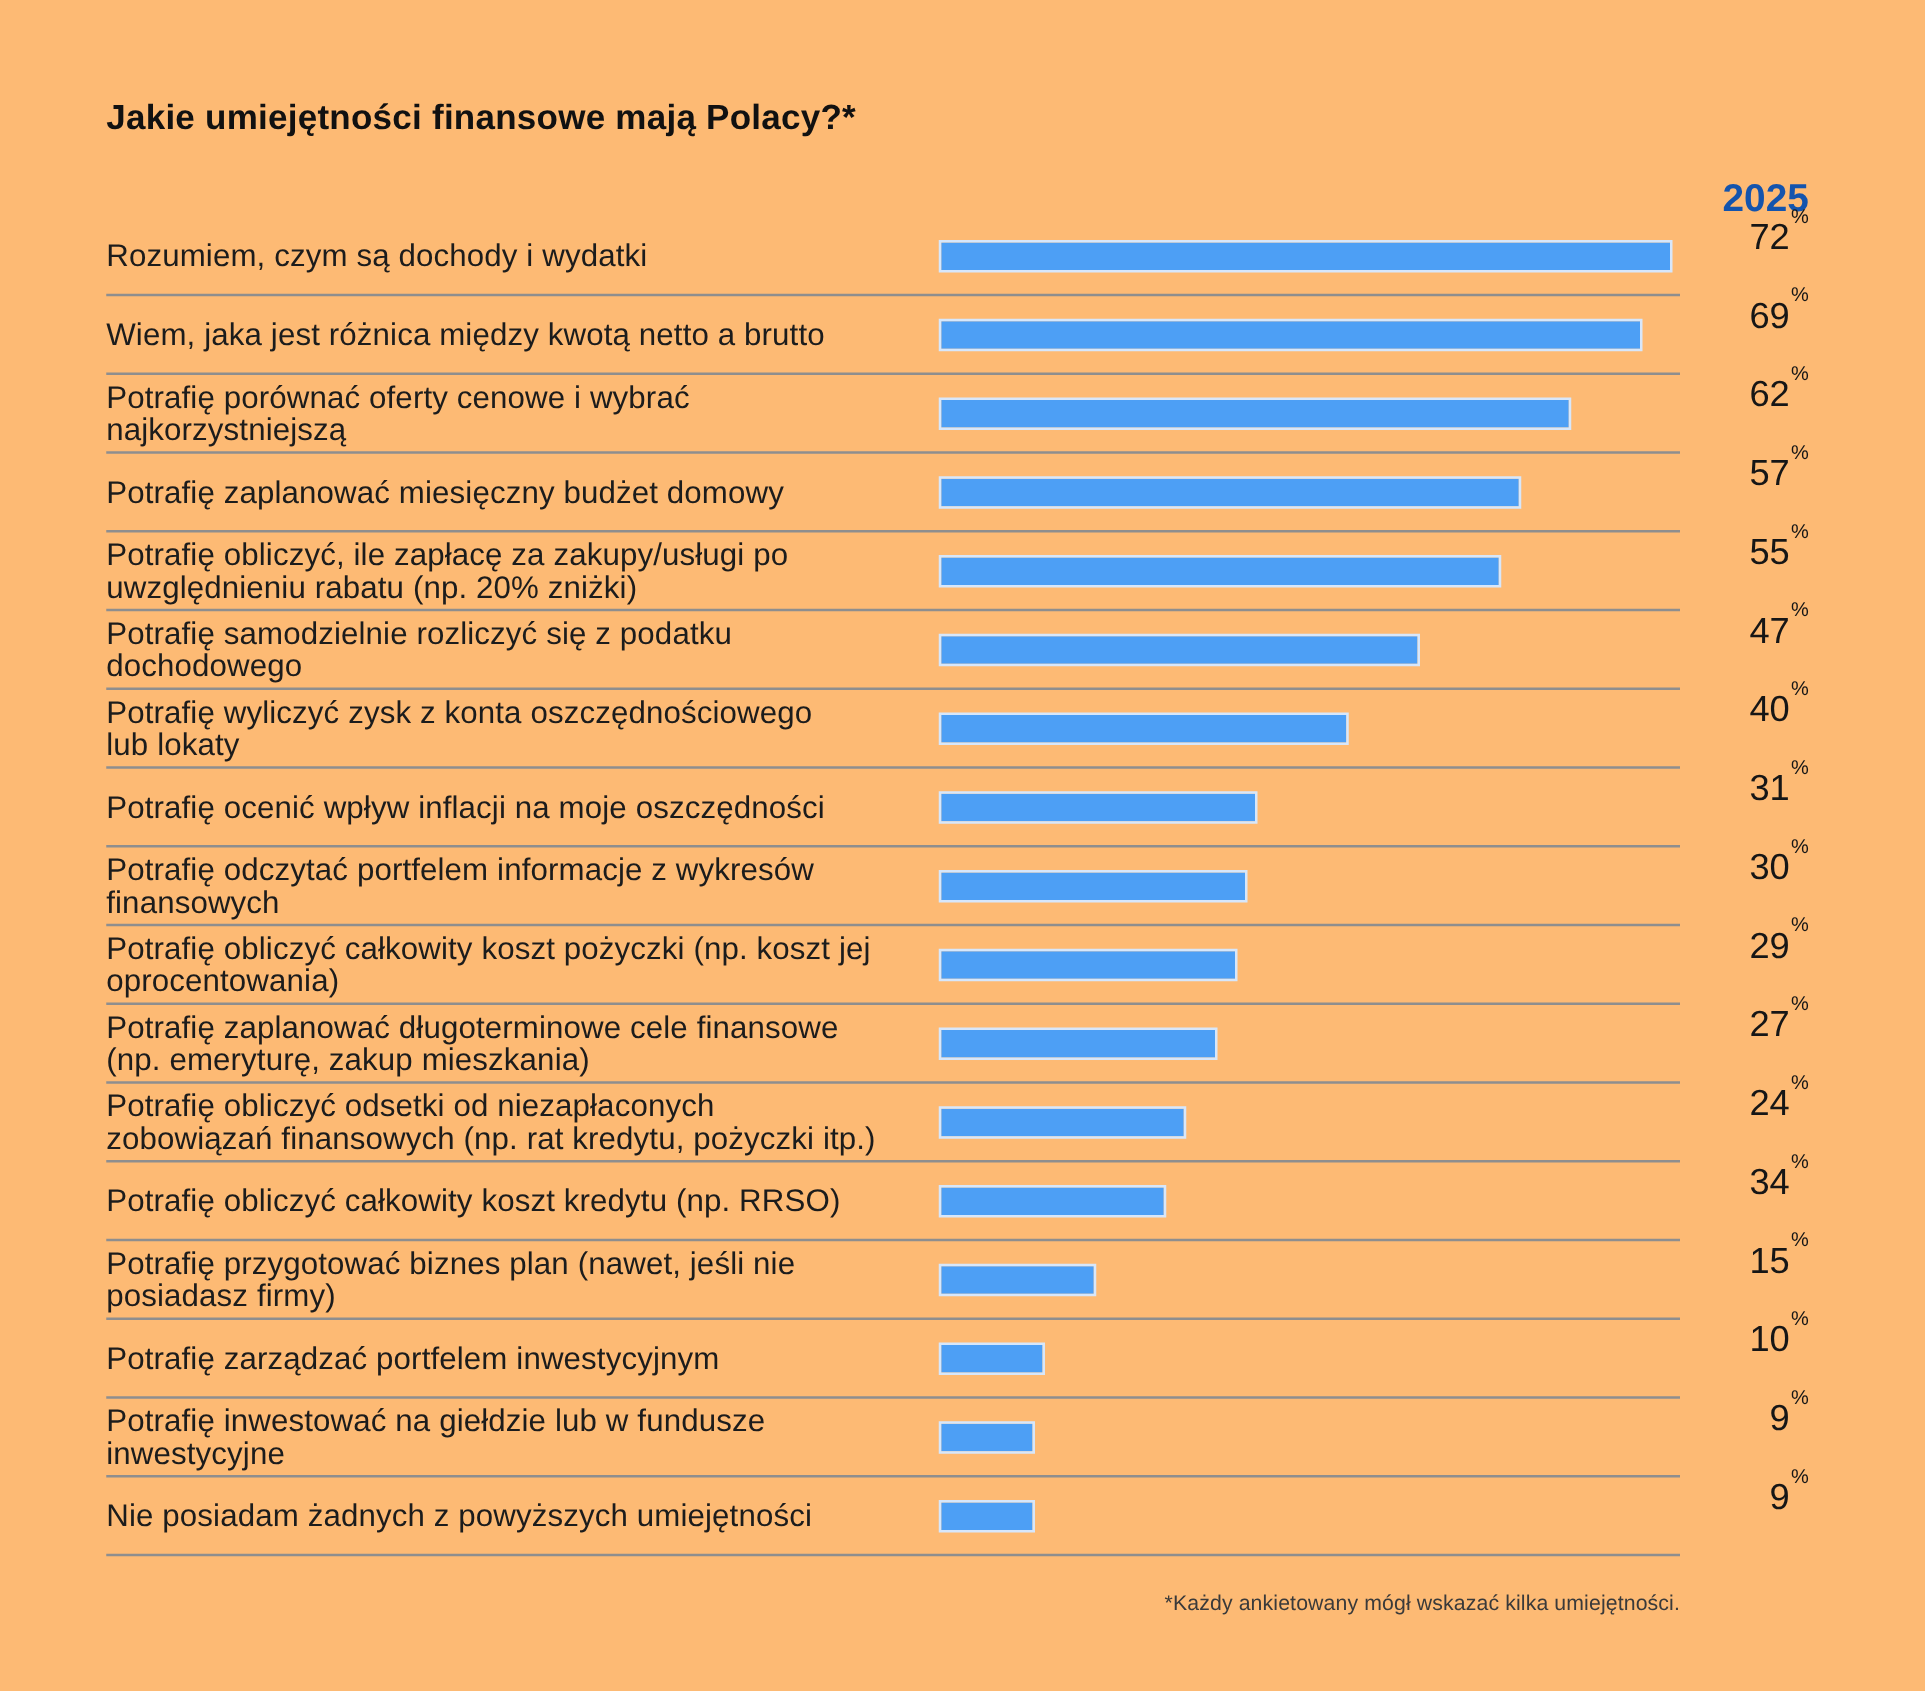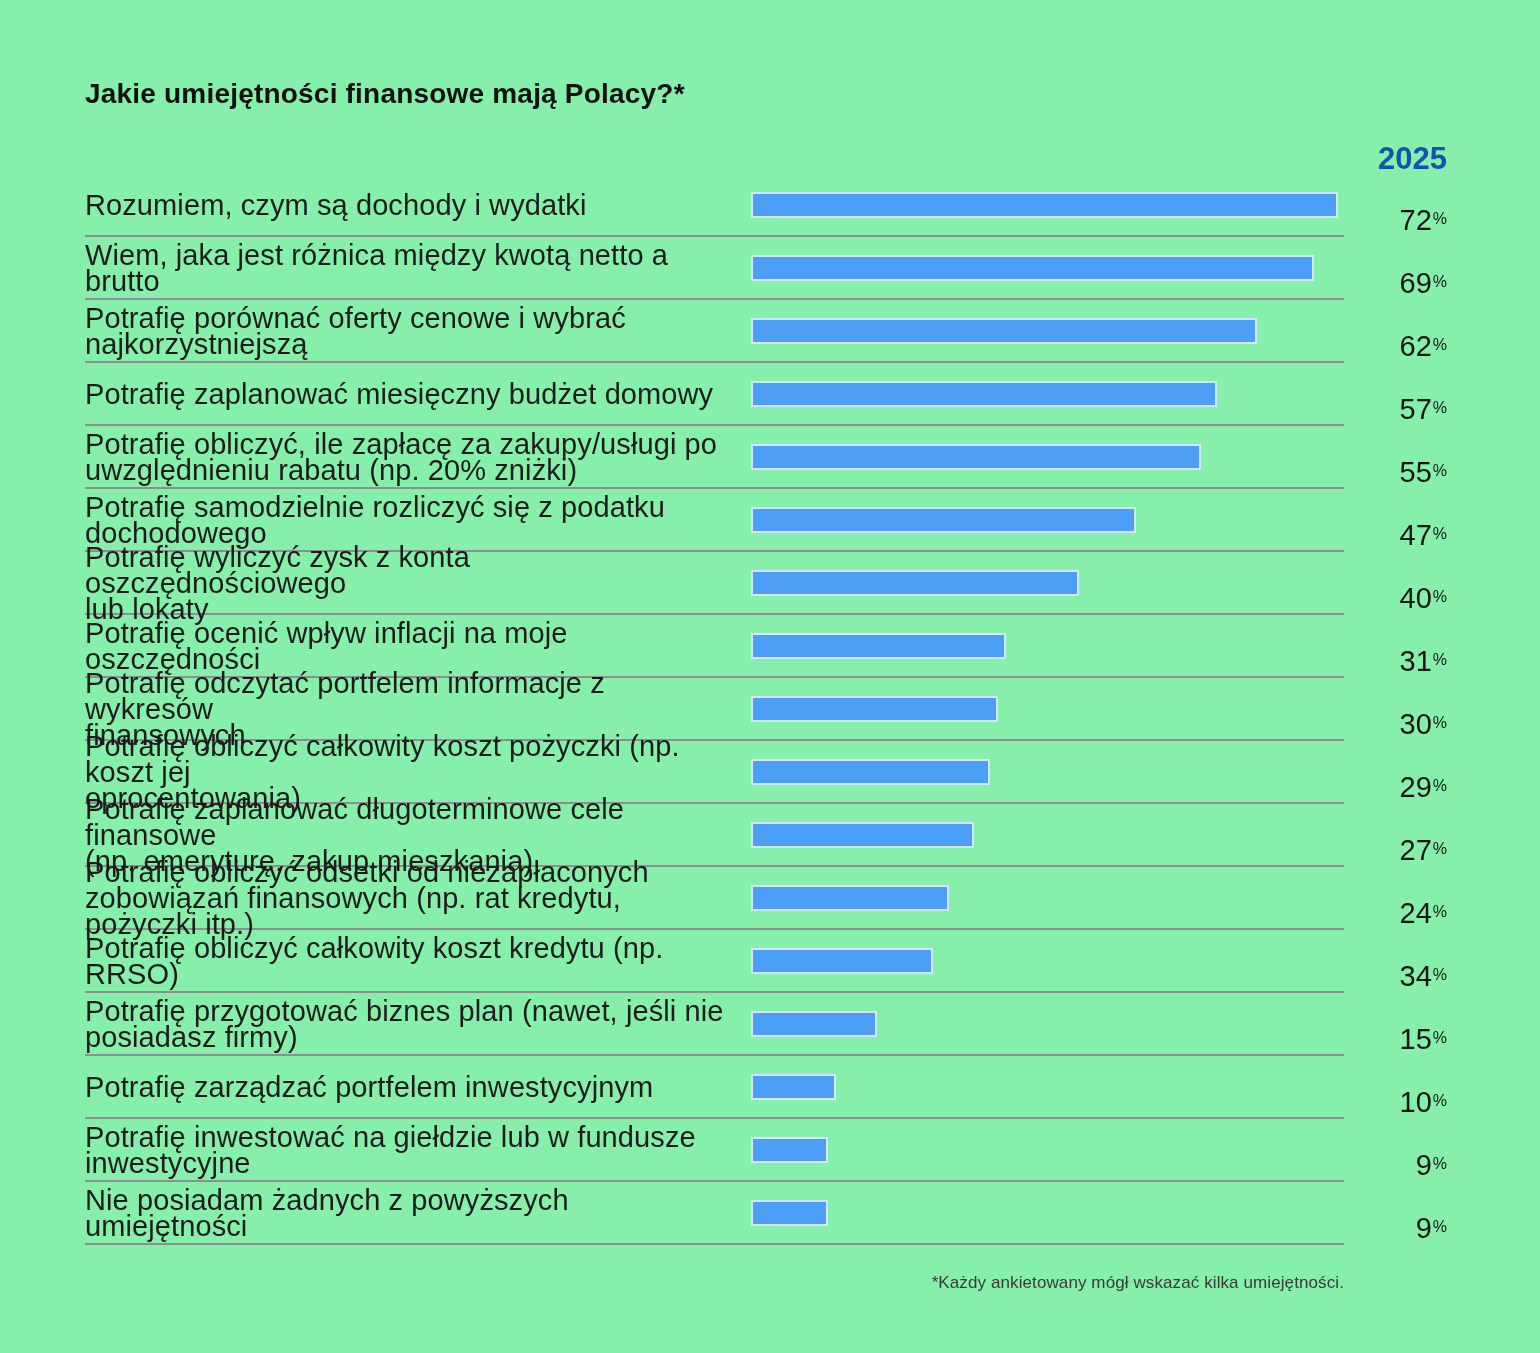--- a/index.html
+++ b/index.html
@@ -6,21 +6,21 @@
   html, body { background: #ffffff; }
   body {
     font-family: "Liberation Sans", "DejaVu Sans", sans-serif;
     color: #1f1f1f;
     -webkit-font-smoothing: antialiased;
   }
   .page {
     position: relative;
     width: 1540px;
     height: 1353px;
-    background: #86efac;
+    background: #fdba74;
     padding: 78px 93px 0 85px;
     overflow: hidden;
   }
   .chart-title {
     font-size: 28px;
     font-weight: 700;
     letter-spacing: 0.2px;
     color: #111111;
     margin-bottom: 26px;
   }
@@ -45,42 +45,42 @@
   }
   .row-main {
     width: 1259px;          
     display: flex;
     align-items: center;
     border-bottom: 2px solid #8e8e8e;
   }
   .row-label {
     width: 668px;
     padding-right: 24px;
-    font-size: 29px;
+    font-size: 25px;
     line-height: 26px;
     letter-spacing: 0.1px;
     color: #1c1c1c;
     white-space: pre-line;
   }
   .bar-track {
     width: 591px;
     position: relative;
     height: 26px;
     display: flex;
     align-items: center;
   }
   .bar {
     height: 22px;
     background: #4d9ff5;
     outline: 2px solid #d7e7fb;
   }
   .value-cell {
     width: 103px;
     display: flex;
-    align-items: flex-end;
+    align-items: flex-start;
     justify-content: flex-end;
     font-size: 29px;
     color: #161616;
     white-space: nowrap;
   }
   .value-cell .pct {
     font-size: 16px;
     vertical-align: super;
     position: relative;
     top: -9px;

